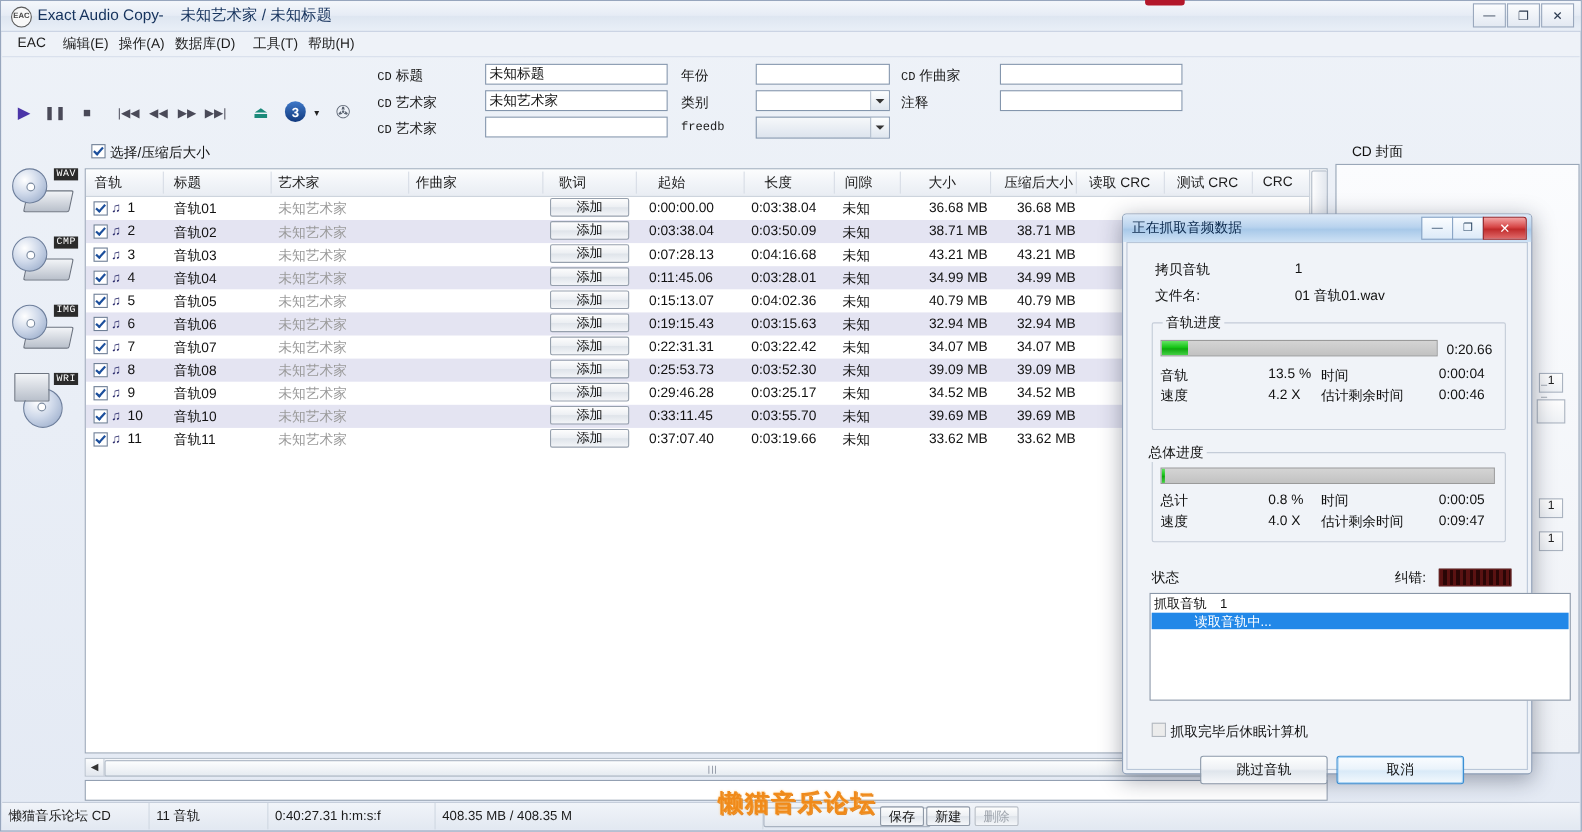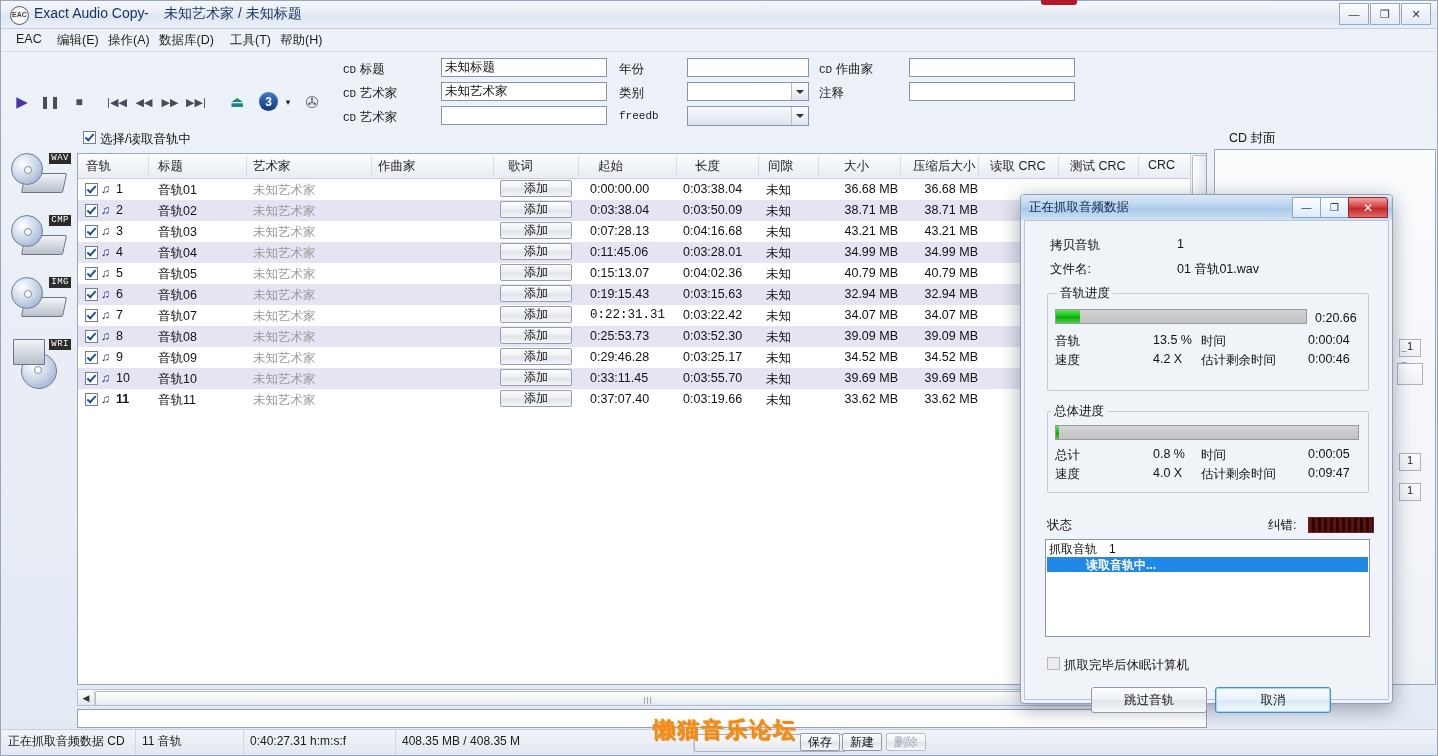--- a/index.html
+++ b/index.html
@@ -245,21 +245,21 @@
   }
   .pbar .fill{
     position:absolute;left:0;top:0;bottom:0;
     background:linear-gradient(180deg,#63e263 0%,#16c416 45%,#0ea80e 55%,#46d246 100%);
   }
   .statlist{
     position:absolute;background:#fff;border:1px solid #8a97a8;box-sizing:border-box;overflow:hidden;
   }
   .statline{position:absolute;font-size:12px;white-space:nowrap;}
   .statsel{
-    position:absolute;left:1px;right:1px;height:15px;background:#2288e8;color:#fff;font-weight:bold;
+    position:absolute;left:1px;right:1px;height:15px;background:#2288e8;color:#fff;
   }
   .err-led{
     position:absolute;width:64px;height:14px;background:#3a0a0a;border:1px solid #6a2222;
     background-image:repeating-linear-gradient(90deg,#5a1212 0 3px,#2a0606 3px 6px);
   }
   .dbtn{
     position:absolute;height:26px;
     background:linear-gradient(180deg,#fdfefe 0%,#eef1f5 46%,#dfe5ec 54%,#f6f8fa 100%);
     border:1px solid #8e9bab;border-radius:3px;box-sizing:border-box;
     font-size:12.5px;line-height:24px;text-align:center;color:#111;
@@ -353,21 +353,21 @@
       <span class="tag">IMG</span>
     </div>
     <div class="stripicon" style="top:190px">
       <span class="disc" style="left:10px;top:14px;width:34px;height:34px"></span>
       <span class="drivebox" style="left:2px;top:0px;width:30px;height:24px;transform:none;border-radius:1px"></span>
       <span class="tag">WRI</span>
     </div>
   </div>
 
   <div class="selall">
-    <span class="cbx on"></span><span>选择/读取音轨中</span>
+    <span class="cbx on"></span><span>选择/压缩后大小</span>
   </div>
 
   <div class="listwrap">
     <div class="thead">
       <div class="th" style="left:8px">音轨</div>
       <div class="th" style="left:80px">标题</div>
       <div class="th" style="left:175px">艺术家</div>
       <div class="th" style="left:300px">作曲家</div>
       <div class="th" style="left:430px">歌词</div>
       <div class="th" style="left:520px">起始</div>
@@ -497,21 +497,21 @@
           <div class="cell" style="left: 1070px;"></div>
         </div>
         <div class="row" style="top: 151px;">
           <span class="cbx on" style="position: absolute; left: 7px; top: 4px;"></span>
           <span class="notecell" style="left: 23px; font-size: 12px; color: rgb(42, 42, 106); line-height: 13px;">♫</span>
           <div class="cell" style="left: 38px; text-align: left;">7</div>
           <div class="cell" style="left: 80px;">音轨07</div>
           <div class="cell grey" style="left: 175px;">未知艺术家</div>
           <div class="cell" style="left: 300px;"></div>
           <div class="addbtn" style="left: 422px;">添加</div>
-          <div class="cell" style="left: 512px; font-family: Liberation Mono, monospace;">0:22:31.31</div>
+          <div class="cell" style="left: 512px;">0:22:31.31</div>
           <div class="cell" style="left: 605px;">0:03:22.42</div>
           <div class="cell" style="left: 688px;">未知</div>
           <div class="cell" style="left: 750px; width: 70px; text-align: right;">34.07 MB</div>
           <div class="cell" style="left: 830px; width: 70px; text-align: right;">34.07 MB</div>
           <div class="cell" style="left: 912px;"></div>
           <div class="cell" style="left: 992px;"></div>
           <div class="cell" style="left: 1070px;"></div>
         </div>
         <div class="row alt" style="top: 172px;">
           <span class="cbx on" style="position: absolute; left: 7px; top: 4px;"></span>
@@ -560,21 +560,21 @@
           <div class="cell" style="left: 688px;">未知</div>
           <div class="cell" style="left: 750px; width: 70px; text-align: right;">39.69 MB</div>
           <div class="cell" style="left: 830px; width: 70px; text-align: right;">39.69 MB</div>
           <div class="cell" style="left: 912px;"></div>
           <div class="cell" style="left: 992px;"></div>
           <div class="cell" style="left: 1070px;"></div>
         </div>
         <div class="row" style="top: 235px;">
           <span class="cbx on" style="position: absolute; left: 7px; top: 4px;"></span>
           <span class="notecell" style="left: 23px; font-size: 12px; color: rgb(42, 42, 106); line-height: 13px;">♫</span>
-          <div class="cell" style="left: 38px; text-align: center; font-weight: bold;">11</div>
+          <div class="cell" style="left: 38px; text-align: center;">11</div>
           <div class="cell" style="left: 80px;">音轨11</div>
           <div class="cell grey" style="left: 175px;">未知艺术家</div>
           <div class="cell" style="left: 300px;"></div>
           <div class="addbtn" style="left: 422px;">添加</div>
           <div class="cell" style="left: 512px;">0:37:07.40</div>
           <div class="cell" style="left: 605px;">0:03:19.66</div>
           <div class="cell" style="left: 688px;">未知</div>
           <div class="cell" style="left: 750px; width: 70px; text-align: right;">33.62 MB</div>
           <div class="cell" style="left: 830px; width: 70px; text-align: right;">33.62 MB</div>
           <div class="cell" style="left: 912px;"></div>
@@ -601,21 +601,21 @@
   <div class="cover-box"></div>
 
   <div class="frag" style="left:1398px;top:338px;width:20px;height:16px">1</div>
   <div class="frag" style="left:1396px;top:362px;width:24px;height:20px"></div>
   <div class="frag" style="left:1398px;top:452px;width:20px;height:16px">1</div>
   <div class="frag" style="left:1398px;top:482px;width:20px;height:16px">1</div>
   <div class="frag" style="left:1398px;top:340px;width:0;height:0;border:none"></div>
   <div style="position:absolute;left:1400px;top:344px;font-size:10px;color:#8d94a0">‒<br>‒</div>
 
   <div class="statusbar">
-    <div class="sb" style="left:0;width:134px">正在抓取音频数据 CD</div>
+    <div class="sb" style="left:0;width:134px">懒猫音乐论坛 CD</div>
     <div class="sb" style="left:134px;width:108px">11 音轨</div>
     <div class="sb" style="left:242px;width:152px">0:40:27.31 h:m:s:f</div>
     <div class="sb" style="left:394px;width:298px">408.35 MB / 408.35 M</div>
     <div class="sbprog"></div>
     <div class="sbtn" style="left:798px">保存</div>
     <div class="sbtn" style="left:840px">新建</div>
     <div class="sbtn dis" style="left:884px">删除</div>
   </div>
   <div class="watermark">懒猫音乐论坛</div>
 
@@ -645,38 +645,38 @@
       <div class="dlg-row-lbl" style="left:30px;top:112px">音轨</div>
       <div class="dlg-row-lbl" style="left:128px;top:112px">13.5 %</div>
       <div class="dlg-row-lbl" style="left:176px;top:112px">时间</div>
       <div class="dlg-row-lbl" style="left:283px;top:112px">0:00:04</div>
       <div class="dlg-row-lbl" style="left:30px;top:131px">速度</div>
       <div class="dlg-row-lbl" style="left:128px;top:131px">4.2 X</div>
       <div class="dlg-row-lbl" style="left:176px;top:131px">估计剩余时间</div>
       <div class="dlg-row-lbl" style="left:283px;top:131px">0:00:46</div>
 
       <div class="group" style="left:22px;top:190px;width:320px;height:80px"></div>
-      <div class="group-title" style="left:26px;top:182px">总体进度</div>
+      <div class="group-title" style="left:16px;top:182px">总体进度</div>
       <div class="pbar" style="left:30px;top:204px;width:304px">
         <div class="fill" id="totalfill" style="width: 3px;"></div>
       </div>
       <div class="dlg-row-lbl" style="left:30px;top:226px">总计</div>
       <div class="dlg-row-lbl" style="left:128px;top:226px">0.8 %</div>
       <div class="dlg-row-lbl" style="left:176px;top:226px">时间</div>
       <div class="dlg-row-lbl" style="left:283px;top:226px">0:00:05</div>
       <div class="dlg-row-lbl" style="left:30px;top:245px">速度</div>
       <div class="dlg-row-lbl" style="left:128px;top:245px">4.0 X</div>
       <div class="dlg-row-lbl" style="left:176px;top:245px">估计剩余时间</div>
       <div class="dlg-row-lbl" style="left:283px;top:245px">0:09:47</div>
 
       <div class="dlg-row-lbl" style="left:22px;top:296px">状态</div>
       <div class="dlg-row-lbl" style="left:243px;top:296px">纠错:</div>
       <div class="err-led" style="left:283px;top:296px"></div>
 
-      <div class="statlist" style="left:20px;top:318px;width:325px;height:98px">
+      <div class="statlist" style="left:20px;top:318px;width:383px;height:98px">
         <div class="statline" style="left:3px;top:1px;color:#111">抓取音轨　1</div>
         <div class="statsel" style="top:17px">
           <span class="statline" style="left:3px;top:0px;color:#fff">　　　读取音轨中...</span>
         </div>
       </div>
 
       <div style="position:absolute;left:22px;top:436px;font-size:12.5px;color:#111">
         <span class="cbx" style="background:#ececec;border-color:#b2b8c0"></span><span>抓取完毕后休眠计算机</span>
       </div>
 

